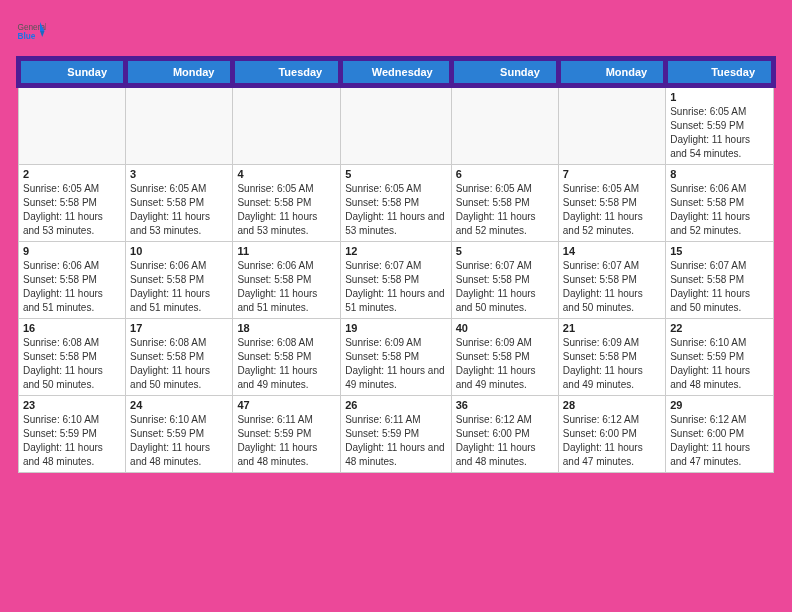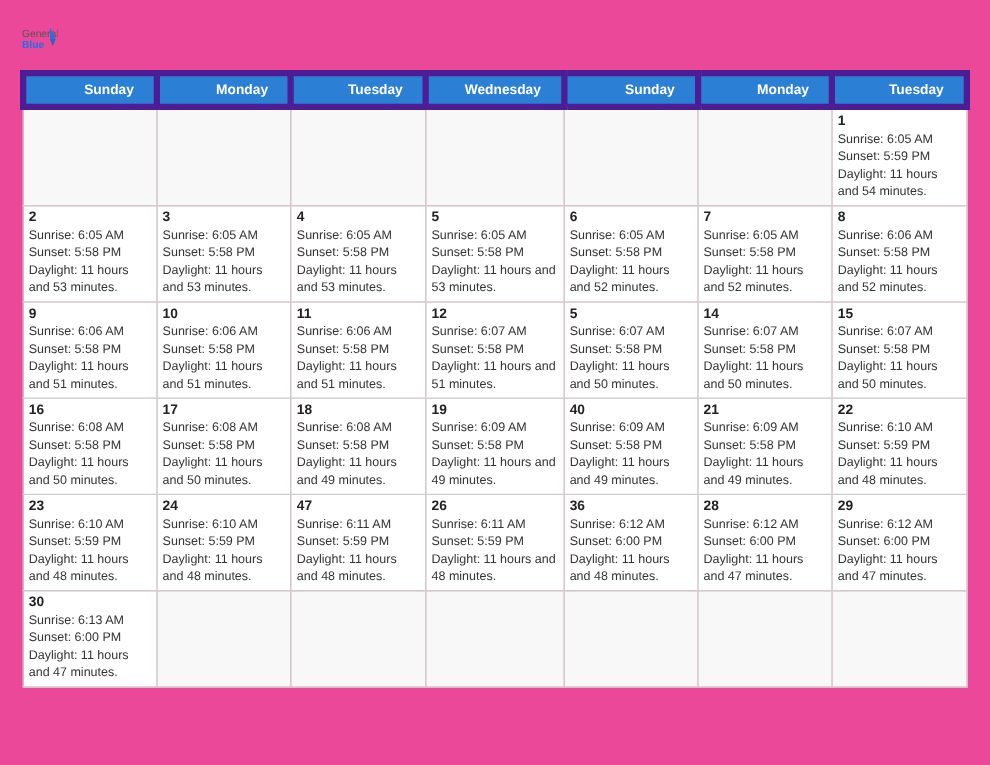--- a/index.html
+++ b/index.html
@@ -242,27 +242,15 @@
           </td>
           <td>
             <div class="day-number">28</div>
             <div class="day-info">Sunrise: 6:12 AM<br>Sunset: 6:00 PM<br>Daylight: 11 hours and 47 minutes.</div>
           </td>
           <td>
             <div class="day-number">29</div>
             <div class="day-info">Sunrise: 6:12 AM<br>Sunset: 6:00 PM<br>Daylight: 11 hours and 47 minutes.</div>
           </td>
         </tr>
-        <tr class="last-row">
-          <td>
-            <div class="day-number">30</div>
-            <div class="day-info">Sunrise: 6:13 AM<br>Sunset: 6:00 PM<br>Daylight: 11 hours and 47 minutes.</div>
-          </td>
-          <td class="empty"></td>
-          <td class="empty"></td>
-          <td class="empty"></td>
-          <td class="empty"></td>
-          <td class="empty"></td>
-          <td class="empty"></td>
-        </tr>
       </tbody>
   </table>
 </div>
 
 </body></html>

